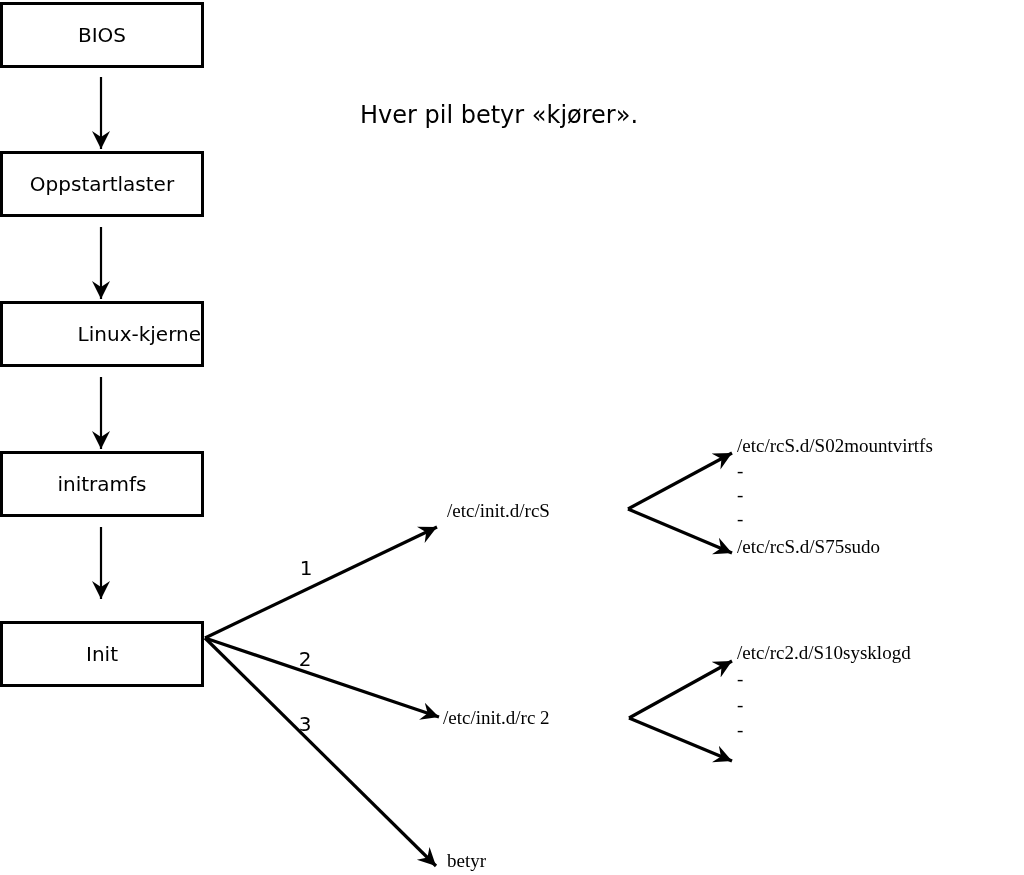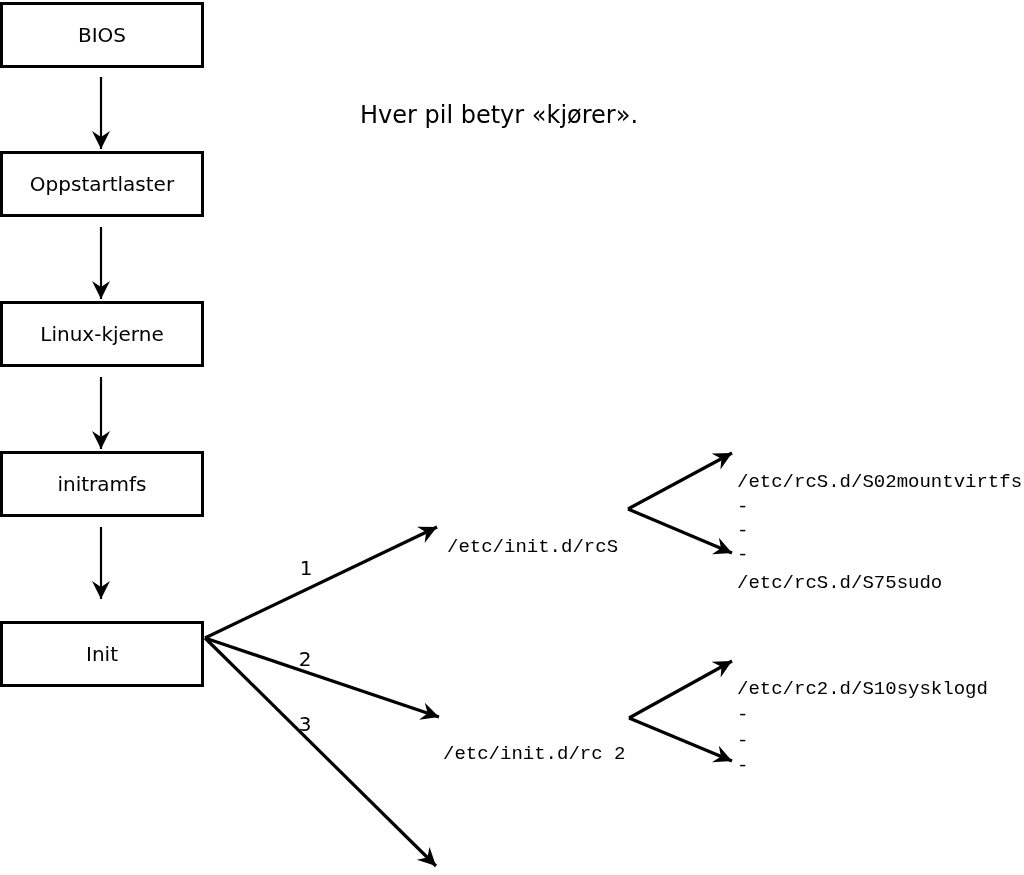--- a/index.html
+++ b/index.html
@@ -27,21 +27,21 @@
     background: #ffffff;
     display: flex;
     align-items: center;
     justify-content: center;
     font-size: 20px;
     line-height: 24px;
     white-space: nowrap;
   }
   .box-bios          { top: 2px;   }
   .box-bootloader    { top: 151px; }
-  .box-kernel        { top: 301px; }
+  .box-kernel        { top: 301px; justify-content: flex-end; }
   .box-initramfs     { top: 451px; }
   .box-init          { top: 601px; margin-top: 20px; }
   .note {
     position: absolute;
     left: 360px;
     top: 115px;
     transform: translateY(-50%);
     font-size: 24px;
     white-space: nowrap;
   }
@@ -49,24 +49,23 @@
     position: absolute;
     transform: translate(-50%, -50%);
     font-size: 20px;
   }
   .num-1 { left: 306px; top: 568px; }
   .num-2 { left: 305px; top: 659px; }
   .num-3 { left: 305px; top: 724px; }
   .mono {
     position: absolute;
     transform: translateY(-50%);
-    font-family: Liberation Mono, monospace;
+    font-family: Liberation Serif, serif;
     font-size: 19px;
     white-space: nowrap;
-    margin-top: 36px;
   }
   .t-rcs        { left: 447px; top: 511px; }
   .t-rc2        { left: 443px; top: 718px; text-align: center; }
   .t-getty      { left: 447px; top: 861px; }
   .t-g1-first   { left: 737px; top: 446px; }
   .t-g1-dash1   { left: 737px; top: 471px; }
   .t-g1-dash2   { left: 737px; top: 495px; }
   .t-g1-dash3   { left: 737px; top: 519px; }
   .t-g1-last    { left: 737px; top: 547px; }
   .t-g2-first   { left: 737px; top: 653px; }

